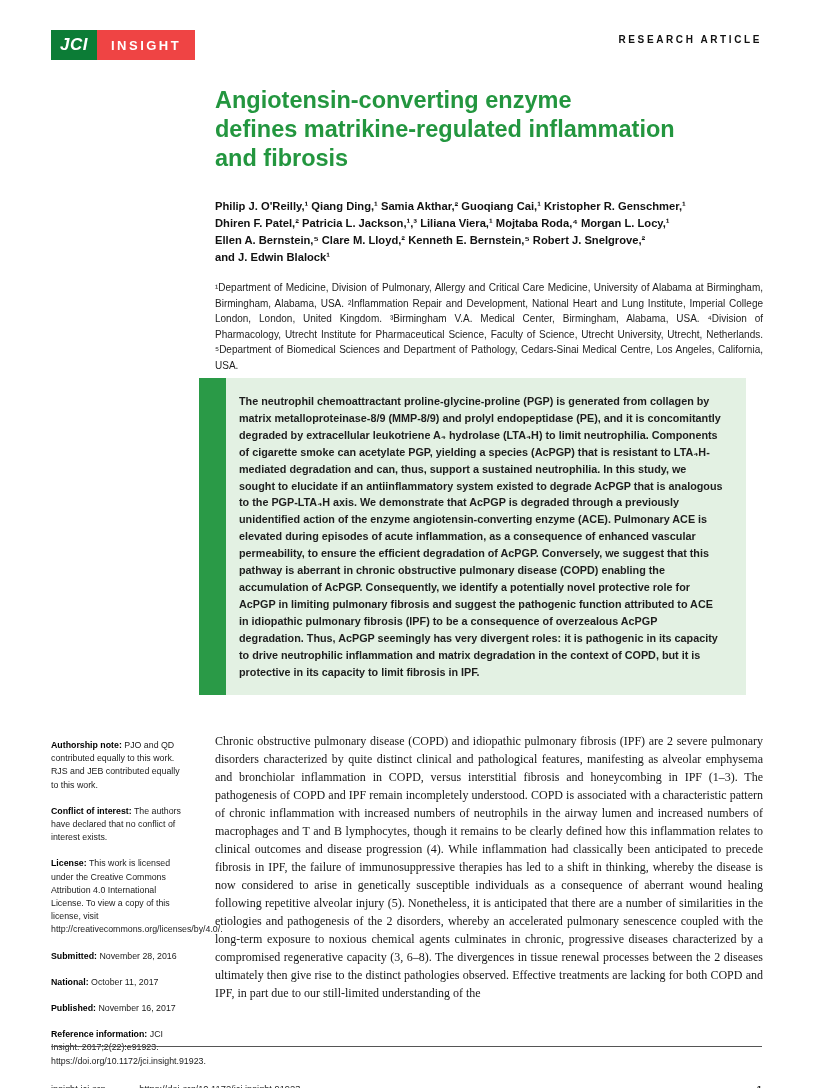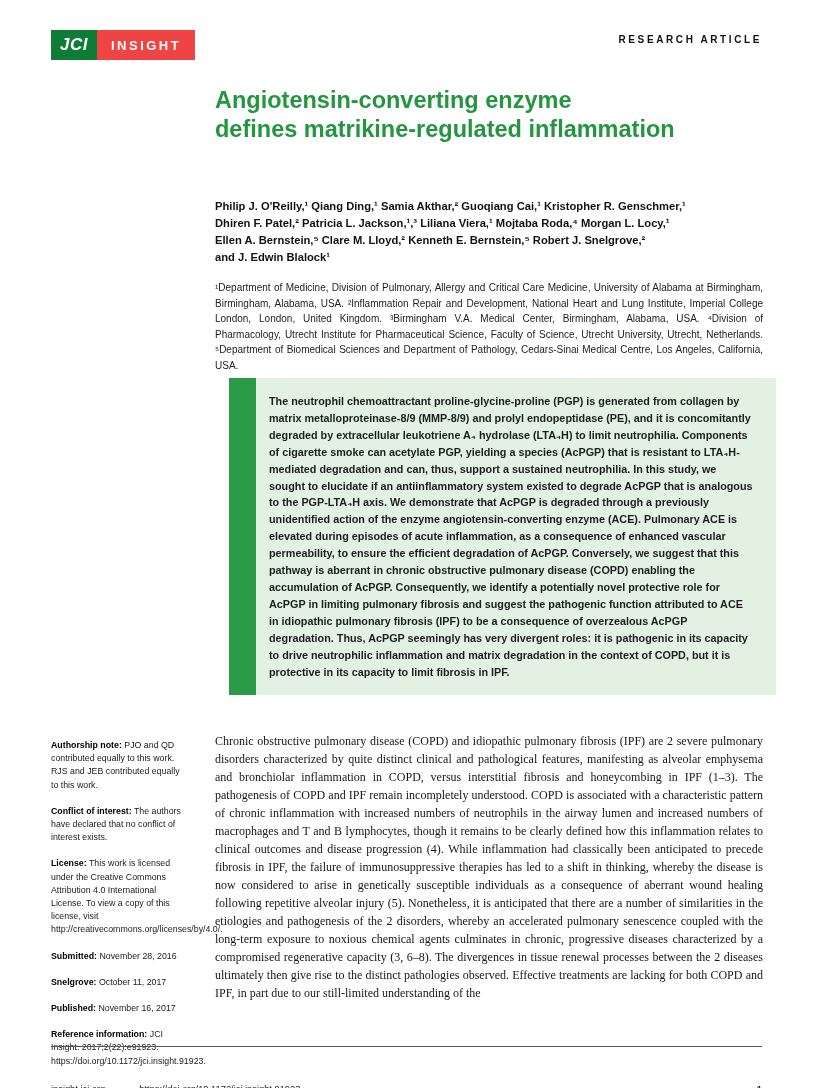--- a/index.html
+++ b/index.html
@@ -26,21 +26,21 @@
   
   .authors { position: absolute; left: 215px; top: 198px; width: 560px; color: #111111;
              font-size: 11.2px; font-weight: bold; line-height: 17px; }
   .authors div { white-space: nowrap; }
 
   
   .affiliations { position: absolute; left: 215px; top: 280px; width: 548px; color: #222222;
                   font-size: 10px; line-height: 15.6px; text-align: justify; }
 
   
-  .abstract { position: absolute; left: 229px; top: 378px; width: 547px; display: flex; }
+  .abstract { position: absolute; left: 199px; top: 378px; width: 547px; display: flex; }
   .abstract-bar { width: 27px; background: #2a9a47; flex: 0 0 27px; }
   .abstract-text { background: #e3f1e3; padding: 15px 22px 15px 13px; color: #1d1d1d;
                    font-size: 10.8px; font-weight: bold; line-height: 16.9px; text-align: left; flex: 1; }
 
   
   .sidebar { position: absolute; left: 51px; top: 739px; width: 133px; color: #1a1a1a;
              font-size: 8.8px; line-height: 13.2px; }
   .note { margin-bottom: 13px; }
   .note-label { font-weight: bold; color: #000000; }
 
@@ -66,20 +66,21 @@
   <div class="logo">
     <div class="logo-jci">JCI</div>
     <div class="logo-insight">INSIGHT</div>
   </div>
 
   <div class="article-type">RESEARCH ARTICLE</div>
 
   <div class="title">
     <div>Angiotensin-converting enzyme</div>
     <div>defines matrikine-regulated inflammation</div>
+    <div>and fibrosis</div>
   </div>
 
   <div class="authors">
     <div>Philip J. O'Reilly,¹ Qiang Ding,¹ Samia Akthar,² Guoqiang Cai,¹ Kristopher R. Genschmer,¹</div>
     <div>Dhiren F. Patel,² Patricia L. Jackson,¹,³ Liliana Viera,¹ Mojtaba Roda,⁴ Morgan L. Locy,¹</div>
     <div>Ellen A. Bernstein,⁵ Clare M. Lloyd,² Kenneth E. Bernstein,⁵ Robert J. Snelgrove,²</div>
     <div>and J. Edwin Blalock¹</div>
   </div>
 
   <div class="affiliations">¹Department of Medicine, Division of Pulmonary, Allergy and Critical Care Medicine, University of Alabama at Birmingham, Birmingham, Alabama, USA. ²Inflammation Repair and Development, National Heart and Lung Institute, Imperial College London, London, United Kingdom. ³Birmingham V.A. Medical Center, Birmingham, Alabama, USA. ⁴Division of Pharmacology, Utrecht Institute for Pharmaceutical Science, Faculty of Science, Utrecht University, Utrecht, Netherlands. ⁵Department of Biomedical Sciences and Department of Pathology, Cedars-Sinai Medical Centre, Los Angeles, California, USA.</div>
@@ -100,21 +101,21 @@
     </div>
     <div class="note">
       <span class="note-label">License:</span>
       <span class="note-text">This work is licensed under the Creative Commons Attribution 4.0 International License. To view a copy of this license, visit http://creativecommons.org/licenses/by/4.0/.</span>
     </div>
     <div class="note">
       <span class="note-label">Submitted:</span>
       <span class="note-text">November 28, 2016</span>
     </div>
     <div class="note">
-      <span class="note-label">Snelgrove:</span>
+      <span class="note-label">National:</span>
       <span class="note-text">October 11, 2017</span>
     </div>
     <div class="note">
       <span class="note-label">Published:</span>
       <span class="note-text">November 16, 2017</span>
     </div>
     <div class="note">
       <span class="note-label">Reference information:</span>
       <span class="note-text">JCI Insight. 2017;2(22):e91923. https://doi.org/10.1172/jci.insight.91923.</span>
     </div>

